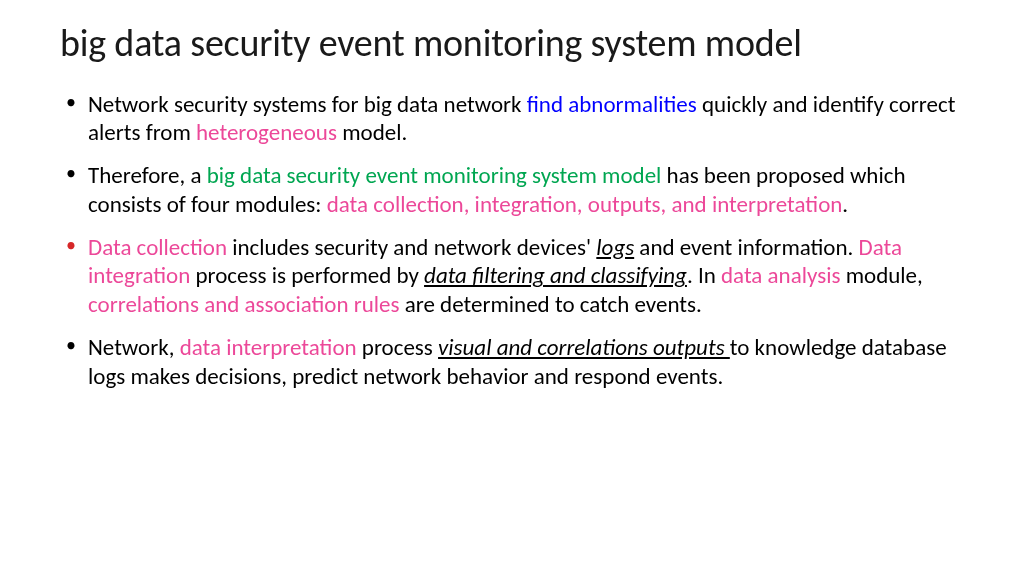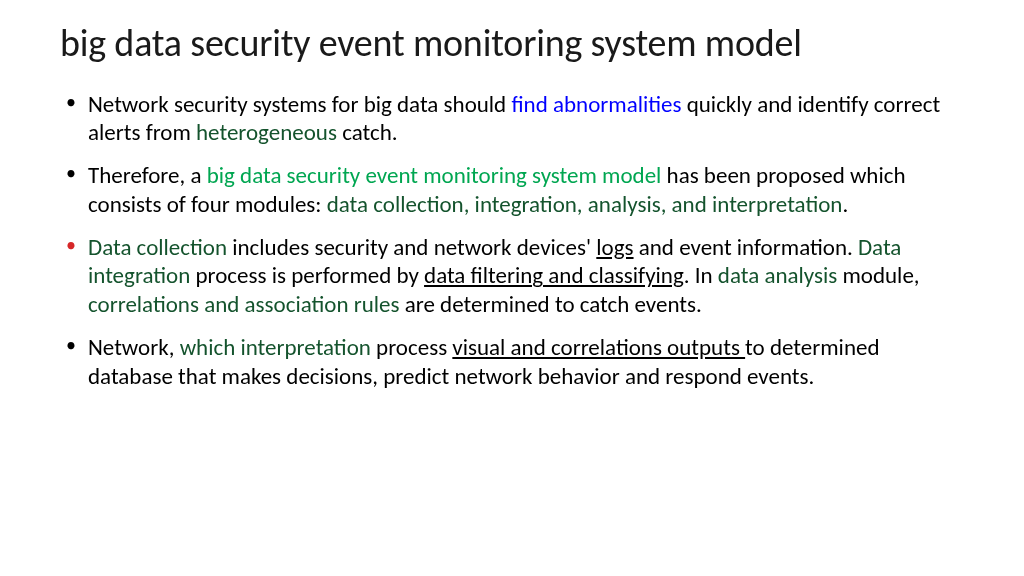--- a/index.html
+++ b/index.html
@@ -34,35 +34,35 @@
     li::before {
       content: "•";
       position: absolute;
       left: -22px;
       top: 0;
       font-size: 20px;
     }
     li.red-bullet::before { color: #d62728; }
     li.black-bullet::before { color: #000000; }
     .blue { color: #0000ff; }
-    .red { color: #14532d; }
+    .red { color: #ec4899; }
     .green { color: #00a651; }
-    .u { text-decoration: underline; }
+    .u { text-decoration: underline; font-style: italic; }
   </style>
 </head>
 <body>
 
 <h1 class="title">big data security event monitoring system model</h1>
 
 <ul>
   <li class="black-bullet">
-    <span>Network security systems for big data should </span><span class="blue">find abnormalities </span><span>quickly and identify correct alerts from </span><span class="red">heterogeneous </span><span>catch.</span>
+    <span>Network security systems for big data network </span><span class="blue">find abnormalities </span><span>quickly and identify correct alerts from </span><span class="red">heterogeneous </span><span>model.</span>
   </li>
   <li class="black-bullet">
-    <span>Therefore, a </span><span class="green">big data security event monitoring system model </span><span>has been proposed which consists of four modules: </span><span class="red">data collection, integration, analysis, and interpretation</span><span>.</span>
+    <span>Therefore, a </span><span class="green">big data security event monitoring system model </span><span>has been proposed which consists of four modules: </span><span class="red">data collection, integration, outputs, and interpretation</span><span>.</span>
   </li>
   <li class="red-bullet">
     <span class="red">Data collection </span><span>includes security and network devices' </span><span class="u">logs</span><span> and event information. </span><span class="red">Data integration </span><span>process is performed by </span><span class="u">data filtering and classifying</span><span>. In </span><span class="red">data analysis </span><span>module, </span><span class="red">correlations and association rules </span><span>are determined to catch events.</span>
   </li>
   <li class="black-bullet">
-    <span>Network, </span><span class="red">which interpretation </span><span>process </span><span class="u">visual and correlations outputs </span><span>to determined database that makes decisions, predict network behavior and respond events.</span>
+    <span>Network, </span><span class="red">data interpretation </span><span>process </span><span class="u">visual and correlations outputs </span><span>to knowledge database logs makes decisions, predict network behavior and respond events.</span>
   </li>
 </ul>
 
 </body></html>

